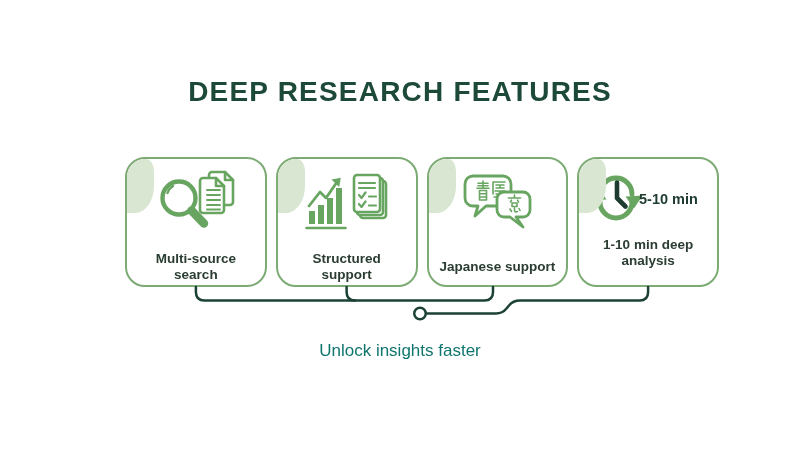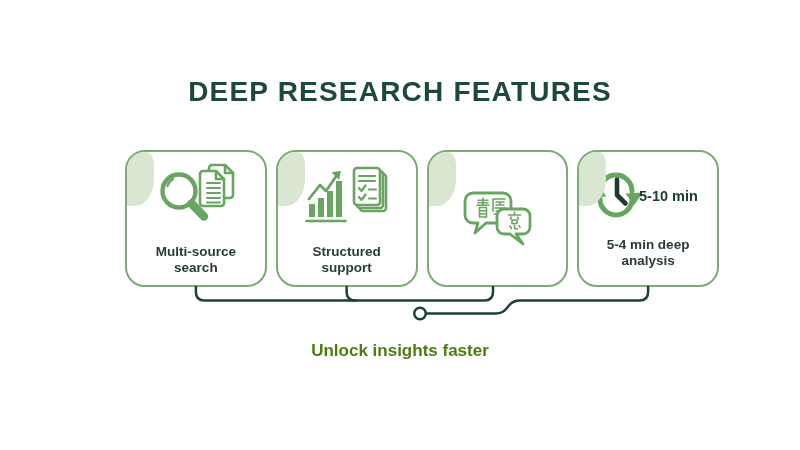--- a/index.html
+++ b/index.html
@@ -12,35 +12,36 @@
     font-size:28px;font-weight:bold;letter-spacing:1.2px;color:#1d4a38;
   }
   .cards{
     position:absolute;left:105px;top:150px;width:594px;height:137px;
     display:flex;gap:9px;
   }
   .card{
     position:relative;flex:1;background:#fff;border:2px solid #7cab74;
     border-radius:20px;display:flex;flex-direction:column;overflow:hidden;
     box-sizing:border-box;
+    margin-top:7px;
   }
   .blob{
     position:absolute;top:0;left:0;width:27px;height:54px;background:#d8e6d2;
     border-radius:16px 30% 70% 0 / 16px 22% 50% 0;
   }
   .icon-area{flex:1;display:flex;align-items:center;justify-content:center;padding-top:8px;}
   .label{
     min-height:44px;display:flex;align-items:center;justify-content:center;
     text-align:center;font-size:13.5px;font-weight:bold;line-height:1.22;
     color:#2b3d32;padding:0 8px 10px;
   }
   .connector{position:absolute;left:0;top:0;pointer-events:none;}
   .tagline{
     position:absolute;top:341px;left:0;width:100%;margin:0;text-align:center;
-    font-size:17px;font-weight:700;color:#4d7c0f;
+    font-size:17px;font-weight:400;color:#0f766e;
   }
   .ico{display:block;}
 </style>
 </head>
 <body>
 
 <div class="slide">
 
   <h1 class="title">DEEP RESEARCH FEATURES</h1>
 
@@ -100,37 +101,38 @@
               <path transform="translate(25,14)" d="M6,0 V7 M1,2.3 H11 M1,4.8 H11 M0,7.3 H12 M2.5,9.5 V19 M9.5,9.5 V19 M2.5,9.5 H9.5 M2.5,12.8 H9.5 M2.5,16 H9.5 M2.5,19 H9.5"></path>
               <path transform="translate(41,14)" d="M0,1 H12 M0,1 V13 M3,4 H11 M3,7 H11 M7,4 V7 M2,10 H12 M7,10 V16 M3,13 H11 M1,16 H12"></path>
             </g>
             <path d="M52,25 h19 a7,7 0 0 1 7,7 v11 a7,7 0 0 1 -7,7 h-7 l7,10 -13,-10 h-6 a7,7 0 0 1 -7,-7 V32 a7,7 0 0 1 7,-7 z" fill="#fff"></path>
             <g stroke-width="1.6">
               <path transform="translate(56.5,28)" d="M6,0 V2 M0,3 H12 M3,5.2 L2,7 M9,5.2 L10,7 M3.5,8 H8.5 M3.5,8 V11.5 M8.5,8 V11.5 M3.5,11.5 H8.5 M1.5,14 L3,16.5 M6,13 V15.5 Q6,17.5 9,16.5 M10.5,13.5 L11.5,15.5"></path>
             </g>
           </g>
         </svg>
       </div>
+      <div class="label">Japanese support</div>
     </div>
 
     <div class="card">
       <span class="blob"></span>
       <div class="icon-area">
         <svg class="ico" width="120" height="62" viewBox="0 0 120 62">
           <g stroke="#68a561" fill="none" stroke-width="5" stroke-linecap="round">
             <path d="M12,26 A16,16 0 0 1 44,26"></path>
             <path d="M44,34 A16,16 0 0 1 12,34"></path>
           </g>
           <path d="M10,19.5 L1.5,32.5 L18.5,31.5 Z" fill="#68a561"></path>
           <path d="M46,40.5 L54.5,27.5 L37.5,28.5 Z" fill="#68a561"></path>
           <path d="M29,14.5 V30 L37.5,38.5" stroke="#1e3b2f" stroke-width="4.6" fill="none" stroke-linecap="round" stroke-linejoin="round"></path>
           <text x="51" y="35.5" font-size="14.5" font-weight="bold" fill="#1e3b2f">5-10 min</text>
         </svg>
       </div>
-      <div class="label">5-4 min deep analysis</div>
+      <div class="label">1-10 min deep analysis</div>
     </div>
 
   </div>
 
   <svg class="connector" width="800" height="450" viewBox="0 0 800 450">
     <g stroke="#1c4136" stroke-width="2.5" fill="none" stroke-linecap="round">
       <path d="M175.9,287 V292 Q175.9,300.5 184.4,300.5 H464.5 Q473,300.5 473,292 V287"></path>
       <path d="M326.6,287 V292 Q326.6,300.5 335.1,300.5"></path>
       <path d="M628.1,287 V292 Q628.1,300.5 619.6,300.5 H500 Q493,300.5 489,305.5 L486.5,308.5 Q482.5,313.5 476,313.5 H407"></path>
       <circle cx="400" cy="313.5" r="5.75" fill="#ffffff"></circle>

